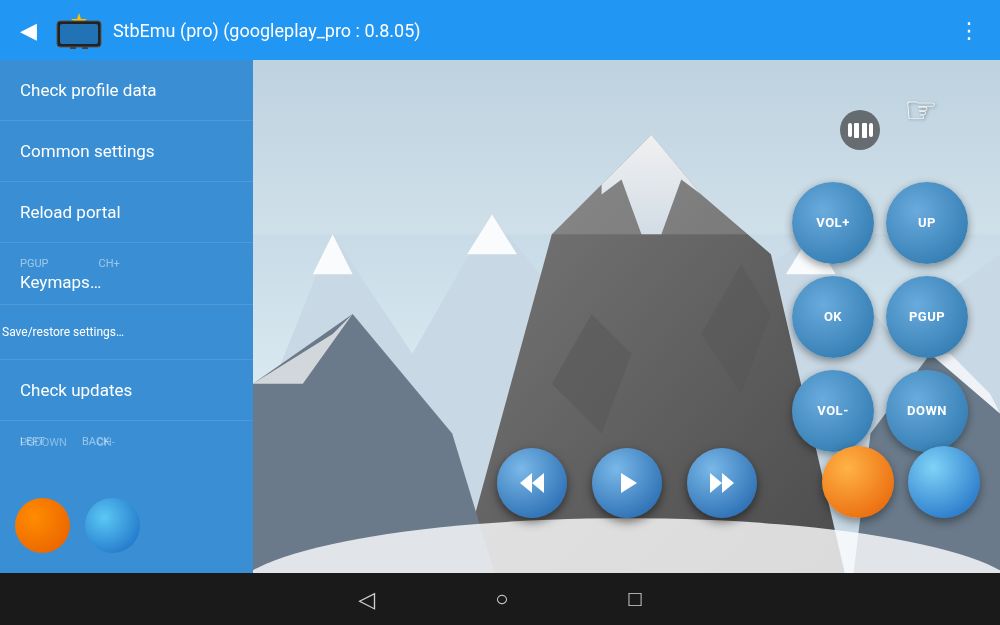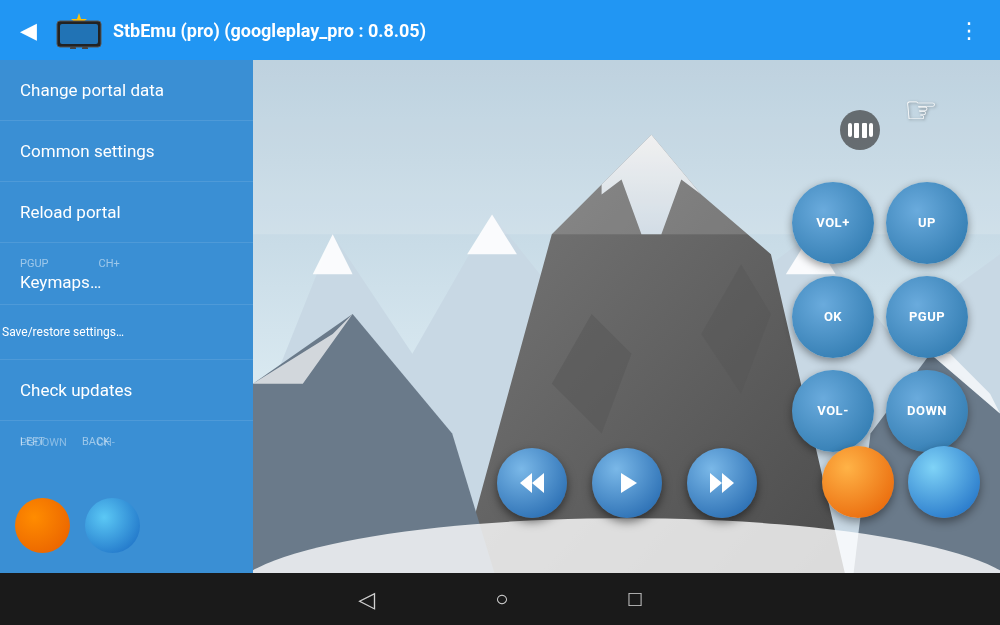--- a/index.html
+++ b/index.html
@@ -36,21 +36,21 @@
       margin: 0 10px;
       position: relative;
     }
     .tv-icon svg {
       width: 100%;
       height: 100%;
     }
     .top-title {
       color: white;
       font-size: 18px;
-      font-weight: 700;
+      font-weight: 400;
       flex: 1;
     }
     .top-menu-btn {
       color: white;
       font-size: 22px;
       cursor: pointer;
       padding: 8px;
     }
 
     
@@ -314,21 +314,21 @@
       <rect x="27" y="36" width="6" height="3" rx="1" fill="#444"></rect>
     </svg>
   </div>
   <div class="top-title">StbEmu (pro) (googleplay_pro : 0.8.05)</div>
   <div class="top-menu-btn">⋮</div>
 </div>
 
 <div class="main-content">
 
   <div class="sidebar">
-    <div class="sidebar-item">Change portal data</div>
+    <div class="sidebar-item">Check profile data</div>
     <div class="sidebar-item">Common settings</div>
     <div class="sidebar-item">Reload portal</div>
 
     <div class="sidebar-keymaps">
       <div class="pgup-ch">
         <span>PGUP</span>
         <span>CH+</span>
       </div>
       <div class="label">Keymaps…</div>
     </div>

